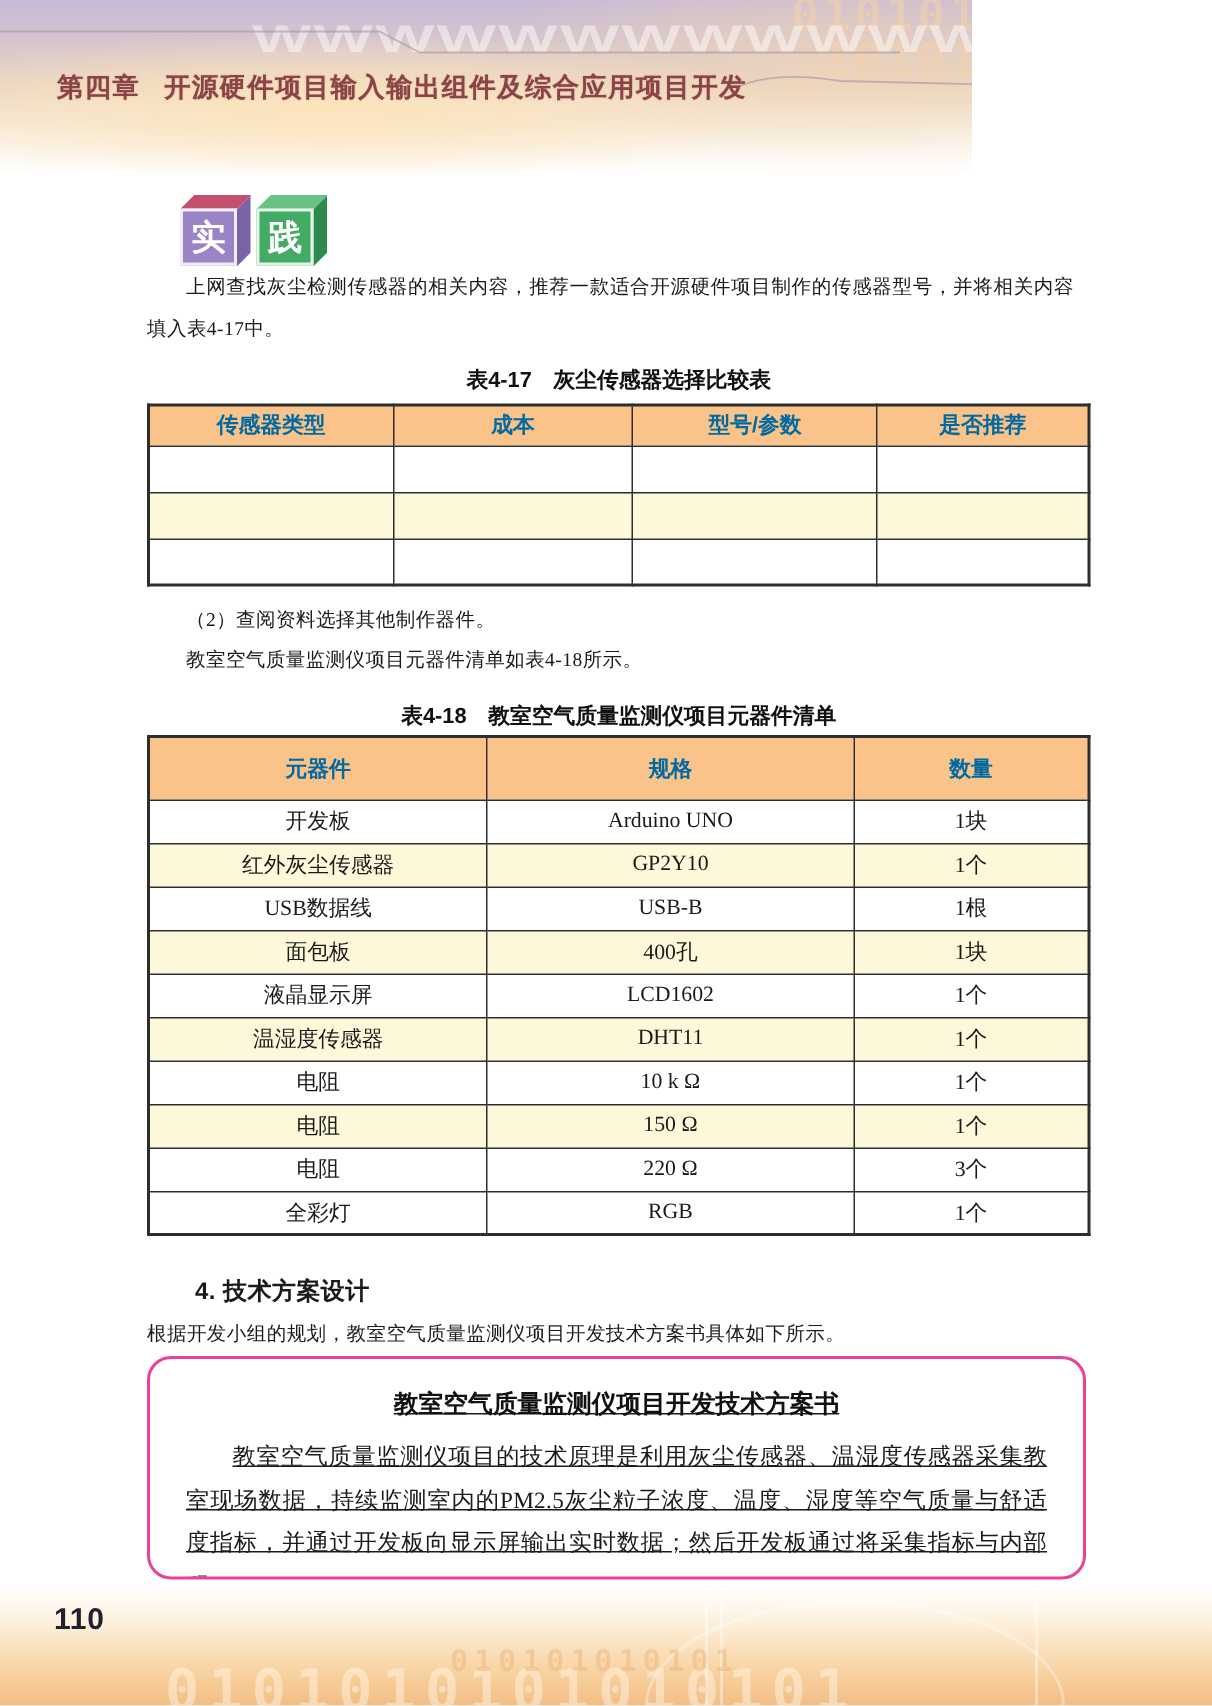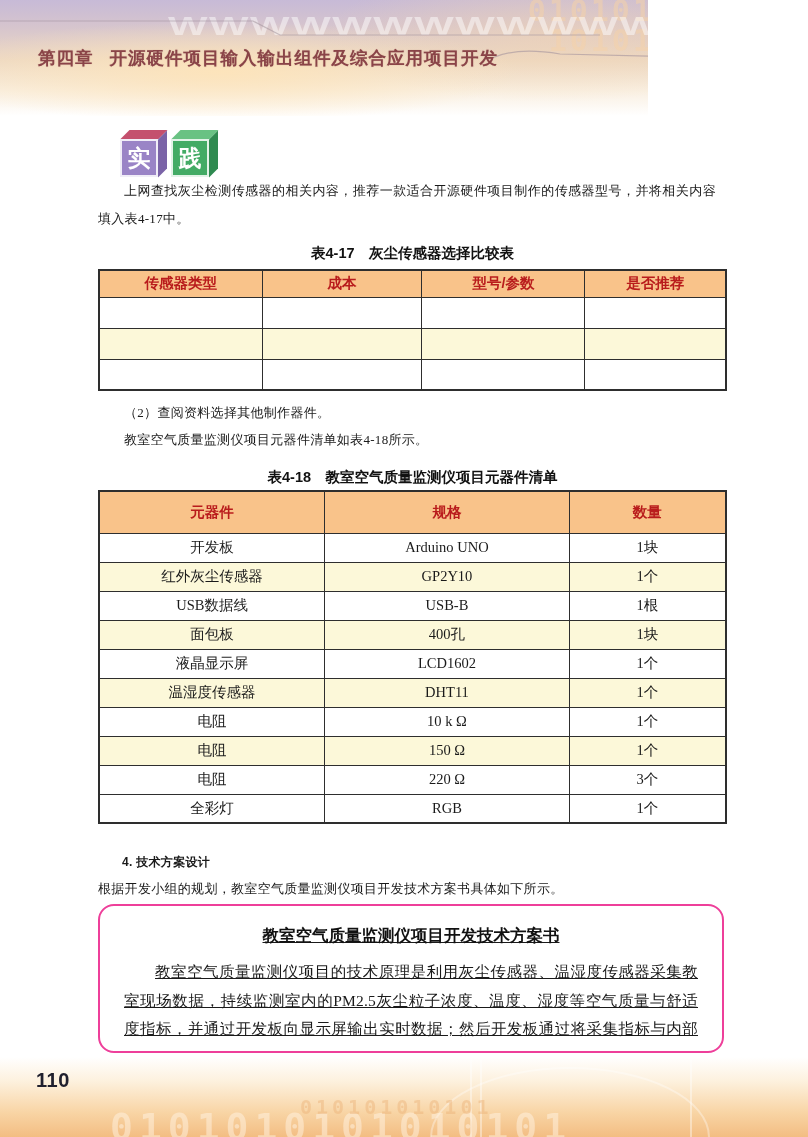--- a/index.html
+++ b/index.html
@@ -50,37 +50,37 @@
   .cube1 .side { background:var(--cube1-side,#7a63a7); }
   .cube2 .front{ background:var(--cube2-front,#43ab65); }
   .cube2 .top  { background:var(--cube2-top,#69c283); }
   .cube2 .side { background:var(--cube2-side,#2f8a50); }
   
   .bodytext { position:absolute; left:98px; width:618px; font-size:13px; line-height:28px; text-align:justify; letter-spacing:.3px; }
   .indent { text-indent:2em; }
   .intro  { top:177px; }
   .s2item { top:399px; }
   .s2lead { top:426px; }
-  .s4head { top:848px; font-family:"Liberation Sans",sans-serif; font-weight:bold; font-size:12px; }
+  .s4head { top:848px; font-family:"Liberation Sans",sans-serif; font-weight:bold; font-size:16px; }
   .s4lead { top:875px; }
   
   .tbl-caption {
     position:absolute; left:98px; width:629px; text-align:center;
     font-family:"Liberation Sans",sans-serif; font-weight:bold; font-size:14.5px; color:#111;
   }
   .cap1 { top:244px; } .cap2 { top:468px; }
   table.tbl {
     position:absolute; left:98px; width:629px; border-collapse:collapse;
     border:2px solid #2e2e2e; table-layout:fixed;
     font-size:14.5px; text-align:center;
   }
   .tbl1 { top:269px; } .tbl2 { top:490px; }
   table.tbl th {
     background:var(--table-header-bg,#f9c38a);
-    font-family:"Liberation Sans",sans-serif; font-weight:bold; font-size:14.5px; color:#b91c1c;
+    font-family:"Liberation Sans",sans-serif; font-weight:bold; font-size:14.5px; color:#0369a1;
     border:1.5px solid #2e2e2e;
   }
   table.tbl td { border:1.5px solid #2e2e2e; font-family:"Liberation Serif","DejaVu Serif",serif; }
   .tbl1 th { height:27px; } .tbl1 td { height:31px; }
   .tbl2 th { height:42px; } .tbl2 td { height:29px; }
   tr.alt td { background:var(--row-alt-bg,#fcf8d9); }
   
   .plan-box {
     position:absolute; left:98px; top:904px; width:626px; height:149px;
     border:2px solid var(--box-border,#ee3f9a); border-radius:16px; background:#fff; overflow:hidden;text-decoration:underline;

